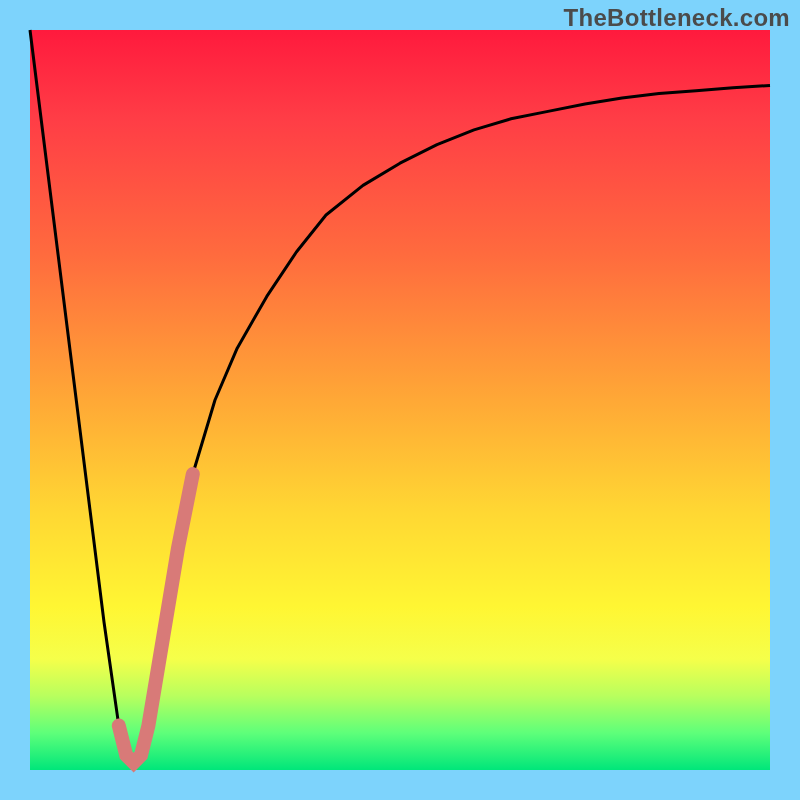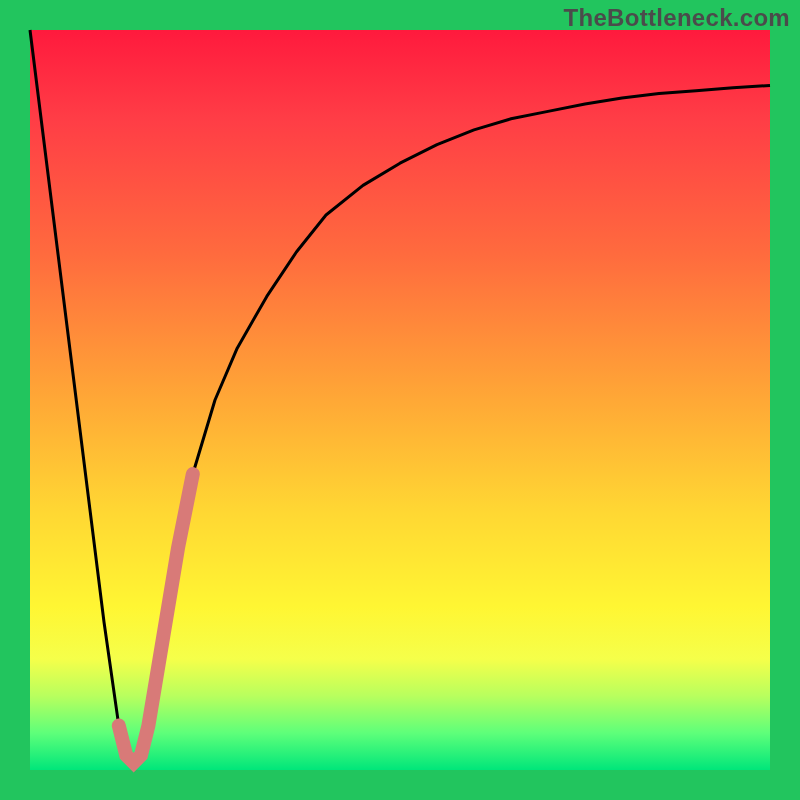--- a/index.html
+++ b/index.html
@@ -10,21 +10,21 @@
     background: #000;
     overflow: hidden;
     font-family: Arial, Helvetica, sans-serif;
   }
   .frame {
     position: absolute;
     left: 0;
     top: 0;
     width: 800px;
     height: 800px;
-    background: #22c55e;
+    background: #7dd3fc;
   }
   .plot {
     position: absolute;
     left: 30px;
     top: 30px;
     width: 740px;
     height: 740px;
     
     background: linear-gradient(
       to bottom,

